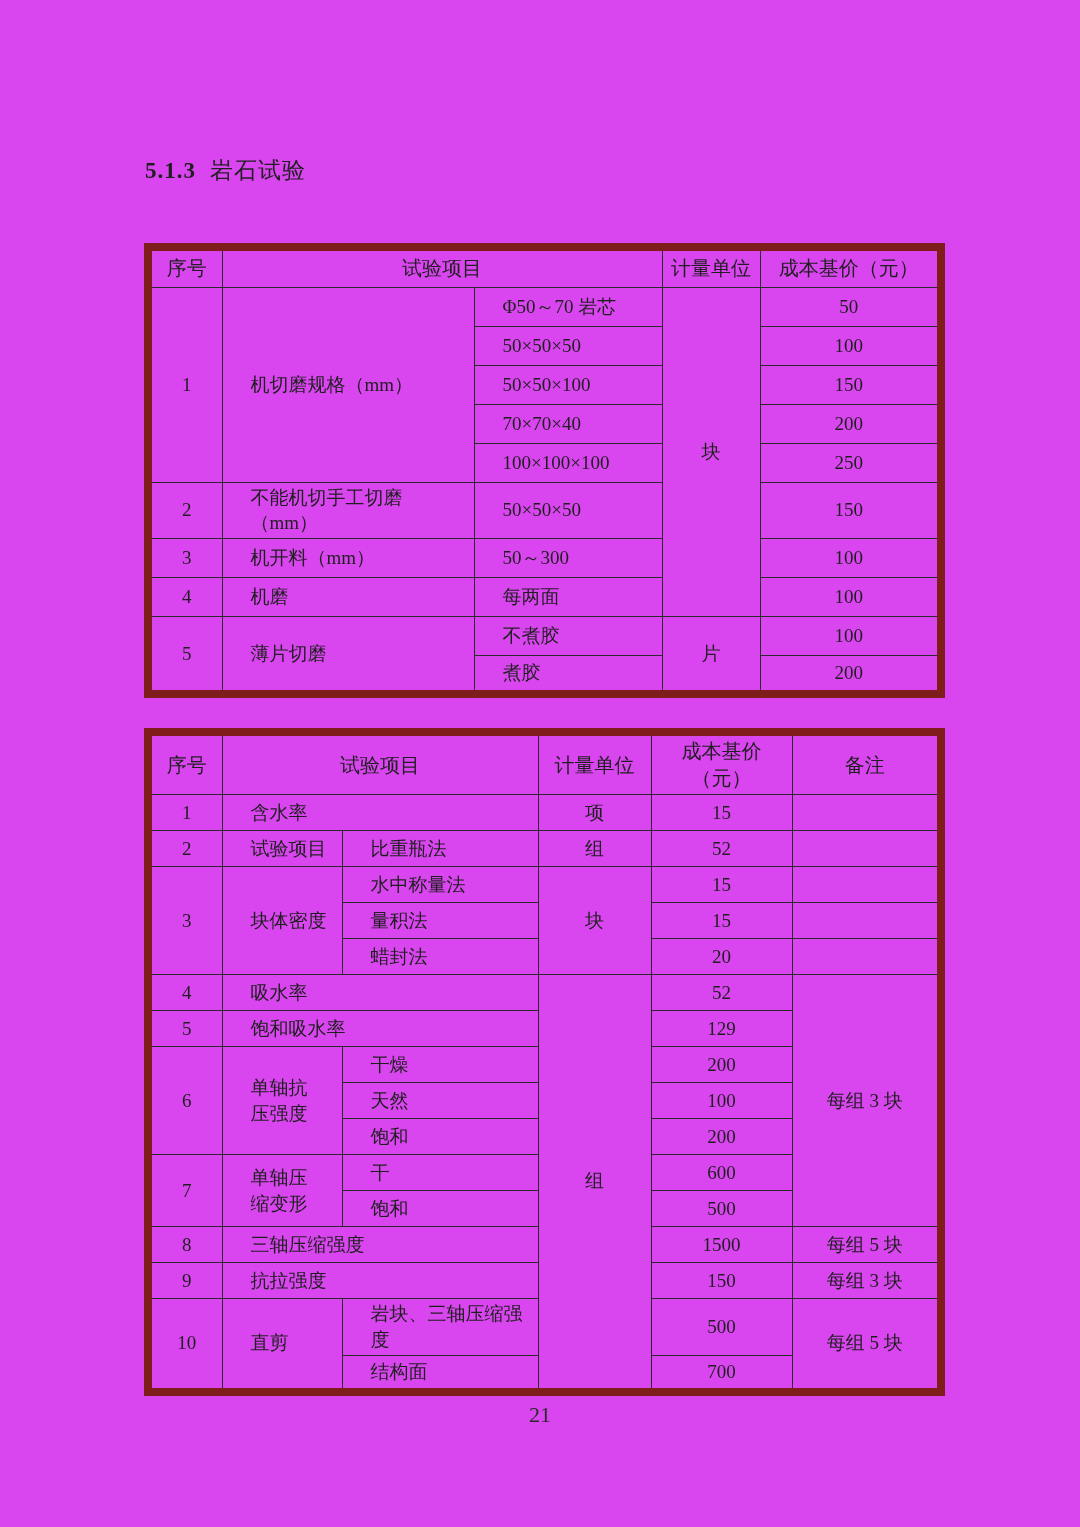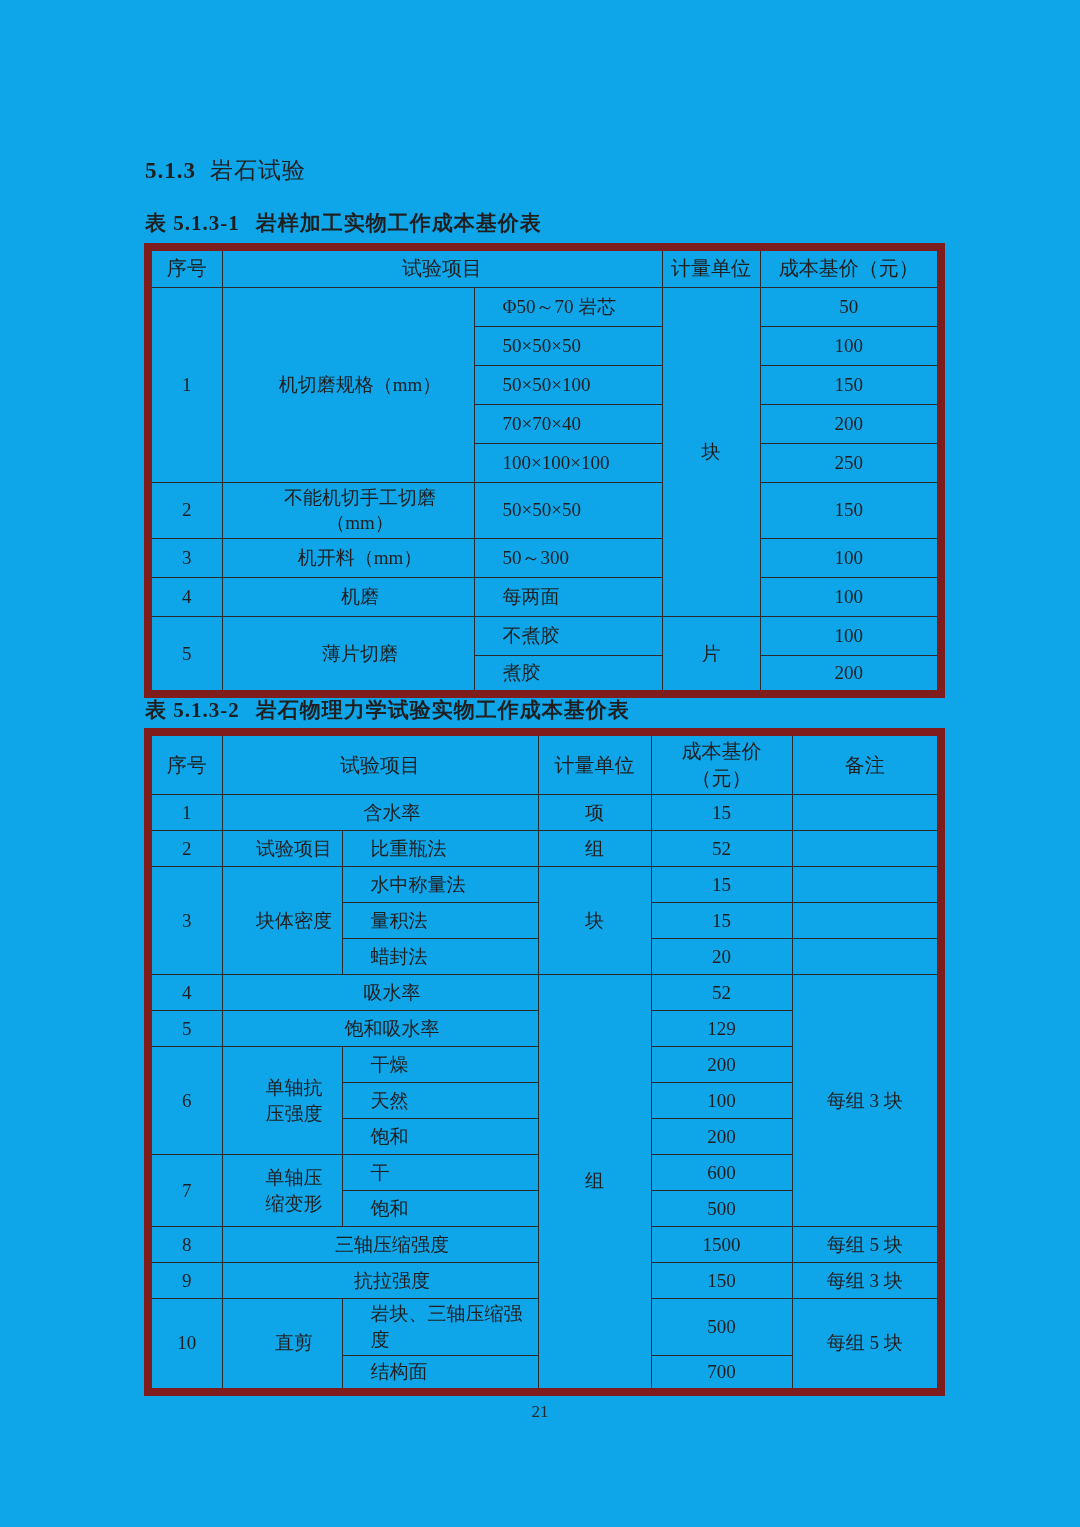--- a/index.html
+++ b/index.html
@@ -1,20 +1,20 @@
 <!DOCTYPE html>
 <html><head>
 <meta charset="utf-8">
 <style>
   * { margin:0; padding:0; box-sizing:border-box; }
   html,body { background:#ffffff; }
   .page {
     position:relative;
     width:1080px; height:1527px;
-    background:#0ea5e9;
+    background:#d946ef;
     font-family:"Liberation Serif","DejaVu Serif",serif;
     color:#1f1f1f;
     overflow:hidden;
   }
   .section-heading {
     position:absolute; left:145px; top:155px;
     font-size:23px; letter-spacing:1px;
   }
   .section-heading .num { font-weight:bold; margin-right:14px; }
   .table-caption {
@@ -40,38 +40,35 @@
     vertical-align:middle;
     padding:2px 4px;
     overflow:hidden;
   }
   th { font-size:20px; }
   .t1 tr { height:39px; }
   .t1 tr.head { height:40px; }
   .t2 tr { height:36px; }
   .t2 tr.head { height:40px; }
   td.left { text-align:left; padding-left:28px; }
-  td.name { white-space:pre-line; line-height:1.35;text-align:center; }
+  td.name { white-space:pre-line; line-height:1.35; }
   .page-number {
     position:absolute; left:0; right:0; top:1402px;
-    text-align:center; font-size:17px; color:#2a2a2a;
+    text-align:center; font-size:22px; color:#2a2a2a;
   }
 </style>
 </head>
 <body>
 
 <div class="page">
 
   <div class="section-heading">
     <span class="num">5.1.3</span><span>岩石试验</span>
   </div>
 
-  <div class="table-caption caption-1">
-    <span class="caption-label">表 5.1.3-1</span><span>岩样加工实物工作成本基价表</span>
-  </div>
 
   <table class="t1">
     <colgroup>
       <col style="width:74px">
         <col style="width:252px">
         <col style="width:188px">
         <col style="width:98px">
         <col style="width:181px">
     </colgroup>
     <tbody>
@@ -129,23 +126,20 @@
       <td rowspan="2">片</td>
       <td>100</td>
     </tr>
     <tr>
       <td class="left">煮胶</td>
       <td>200</td>
     </tr>
   </tbody>
     </table>
 
-  <div class="table-caption caption-2">
-    <span class="caption-label">表 5.1.3-2</span><span>岩石物理力学试验实物工作成本基价表</span>
-  </div>
 
   <table class="t2">
     <colgroup>
       <col style="width:74px">
         <col style="width:120px">
         <col style="width:196px">
         <col style="width:113px">
         <col style="width:141px">
         <col style="width:149px">
     </colgroup>

